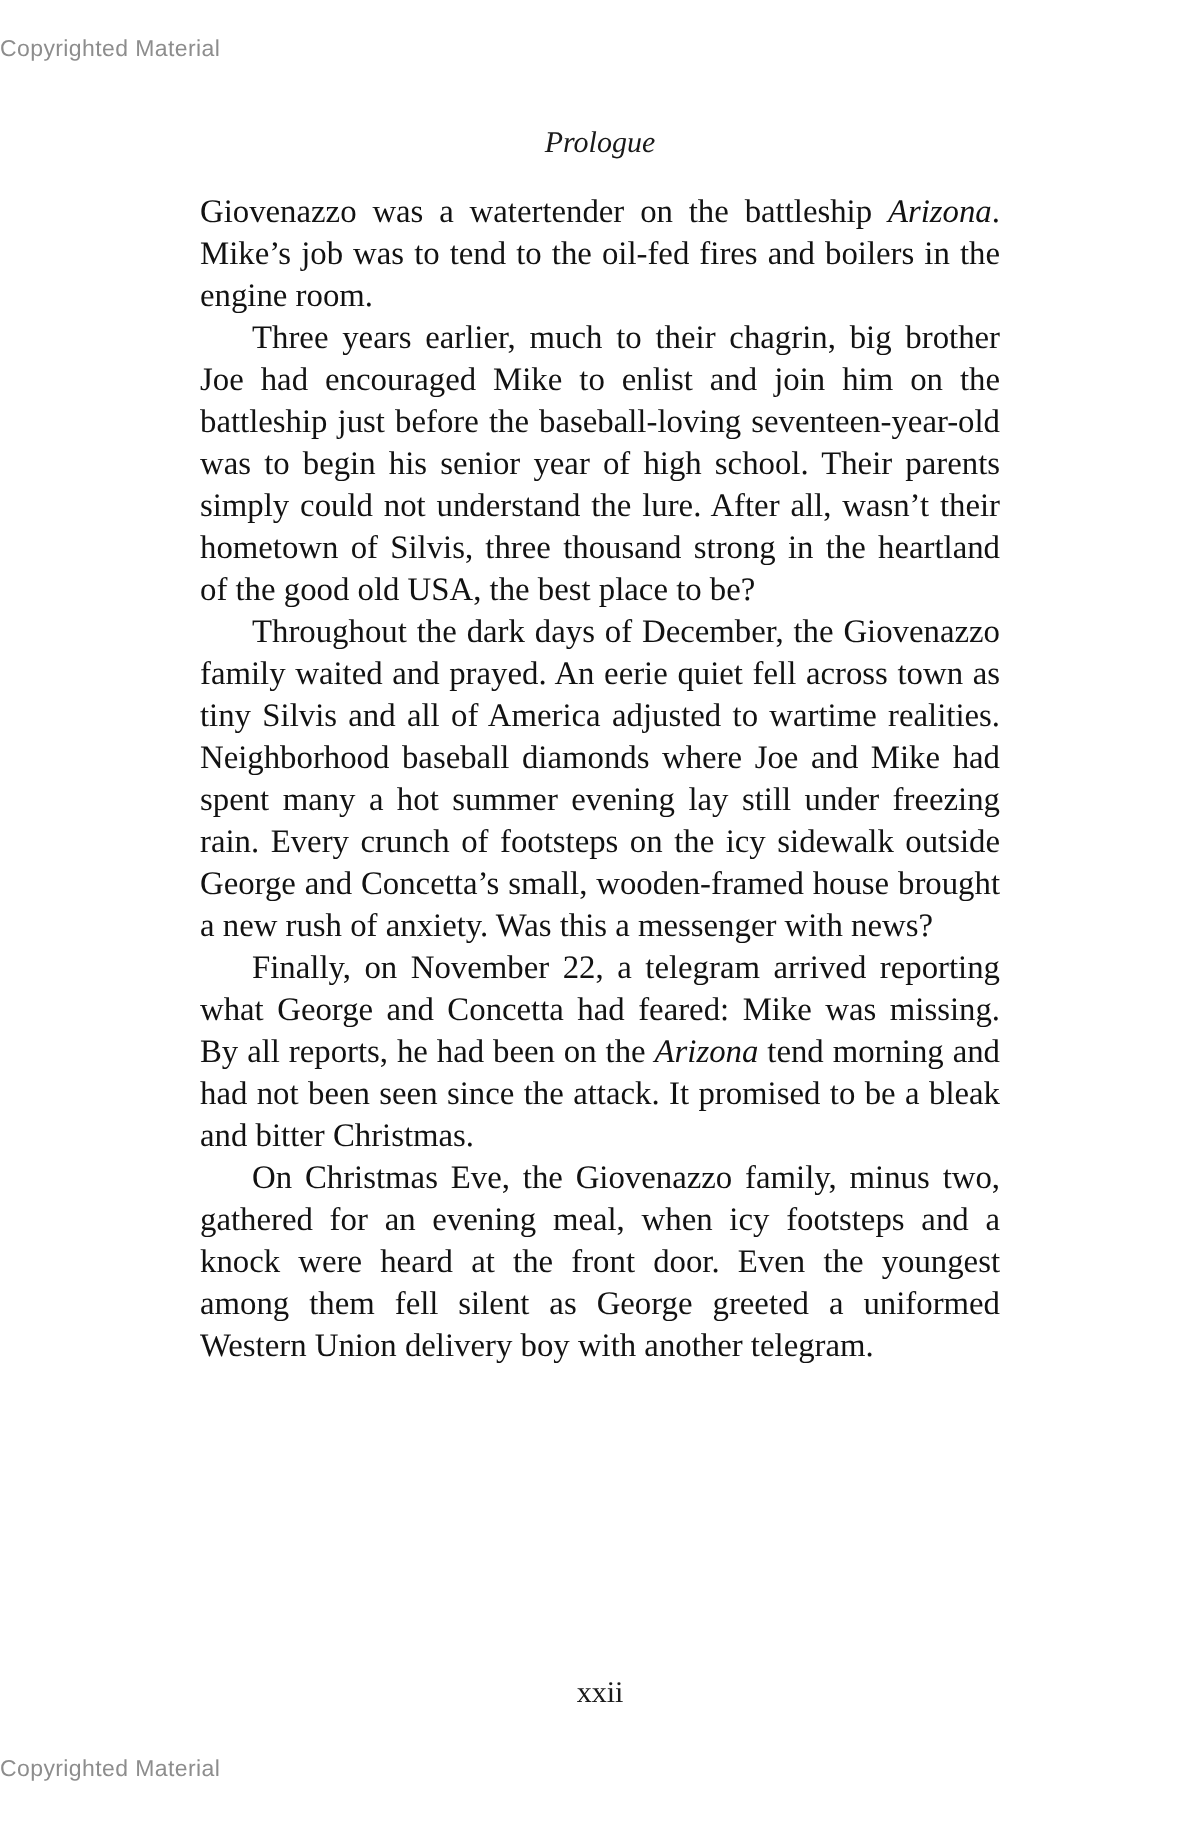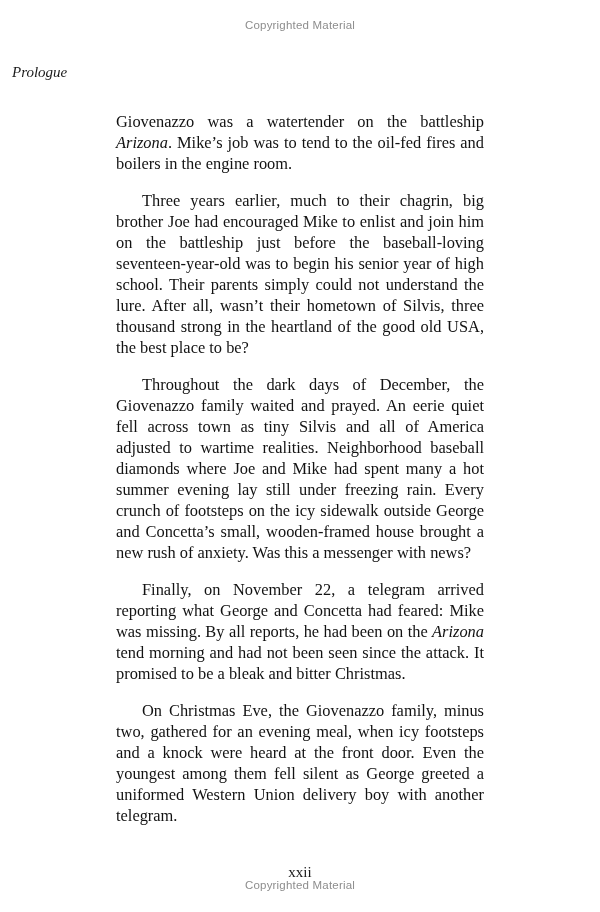--- a/index.html
+++ b/index.html
@@ -13,57 +13,57 @@
     height: 912px;
     background: #ffffff;
     overflow: hidden;
     font-family: "Liberation Serif", serif;
     color: #141414;
   }
   .notice {
     position: absolute;
     left: 0;
     right: 0;
-    text-align: center;
     font-family: "Liberation Sans", sans-serif;
     font-size: 11.5px;
     letter-spacing: 0.2px;
     color: #8d8d8d;
   }
   .notice-top { top: 19px; }
   .notice-bottom { top: 879px; }
   .chapter-header {
     position: absolute;
     top: 64px;
-    left: 12px;
+    left: 0;
     right: 0;
+    text-align: center;
     font-style: italic;
     font-size: 15px;
     color: #1a1a1a;
   }
   .body-text {
     position: absolute;
     top: 95px;
     left: 100px;
     width: 400px;
     font-size: 16.4px;
     line-height: 21px;
     text-align: justify;
     color: #121212;
   }
   .para {
-    margin: 16px;
+    margin: 0;
     padding: 0;
   }
   .para.indent {
     text-indent: 26px;
   }
   .page-number {
     position: absolute;
-    top: 864px;
+    top: 839px;
     left: 0;
     right: 0;
     text-align: center;
     font-size: 15px;
     color: #1a1a1a;
   }
 </style>
 </head>
 <body>
 

